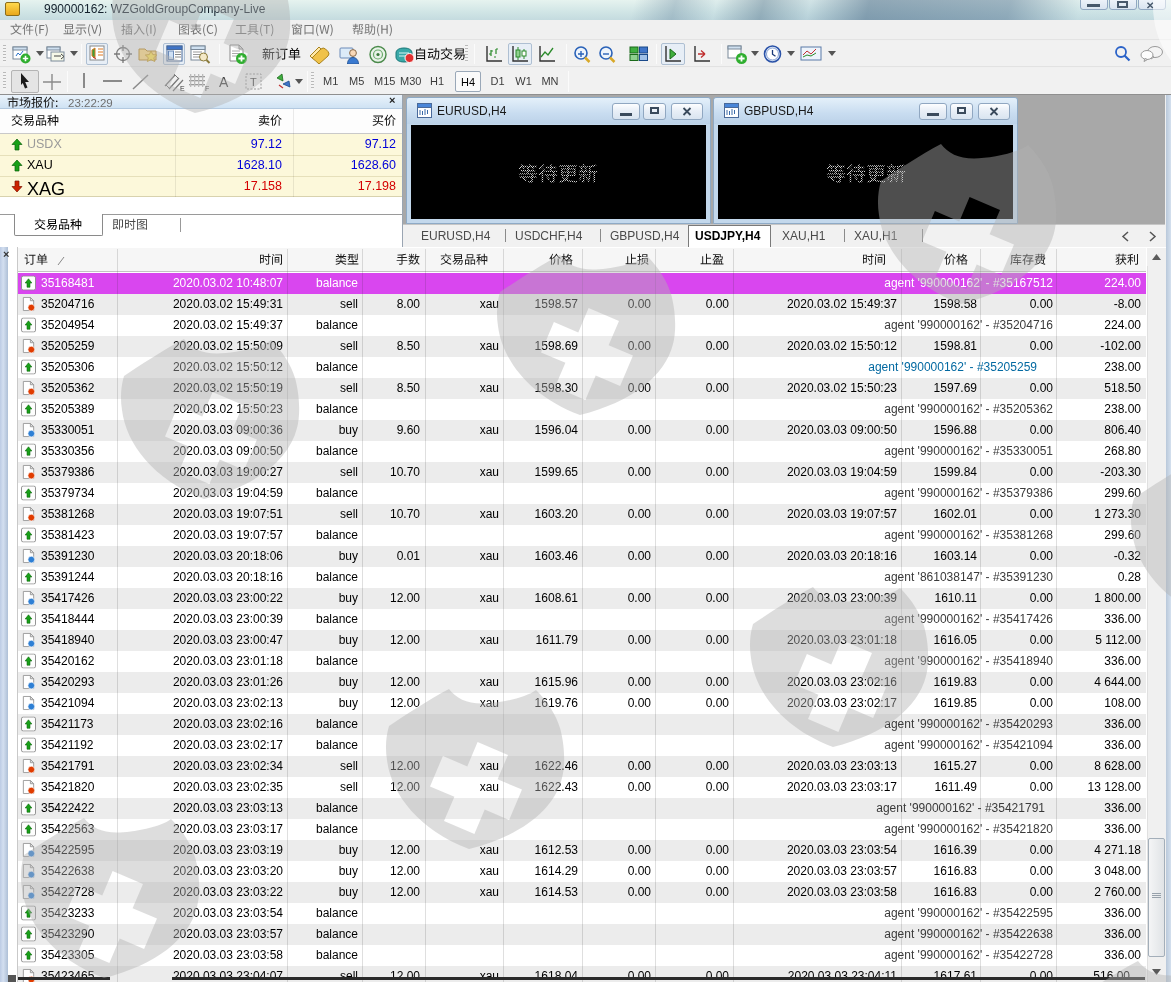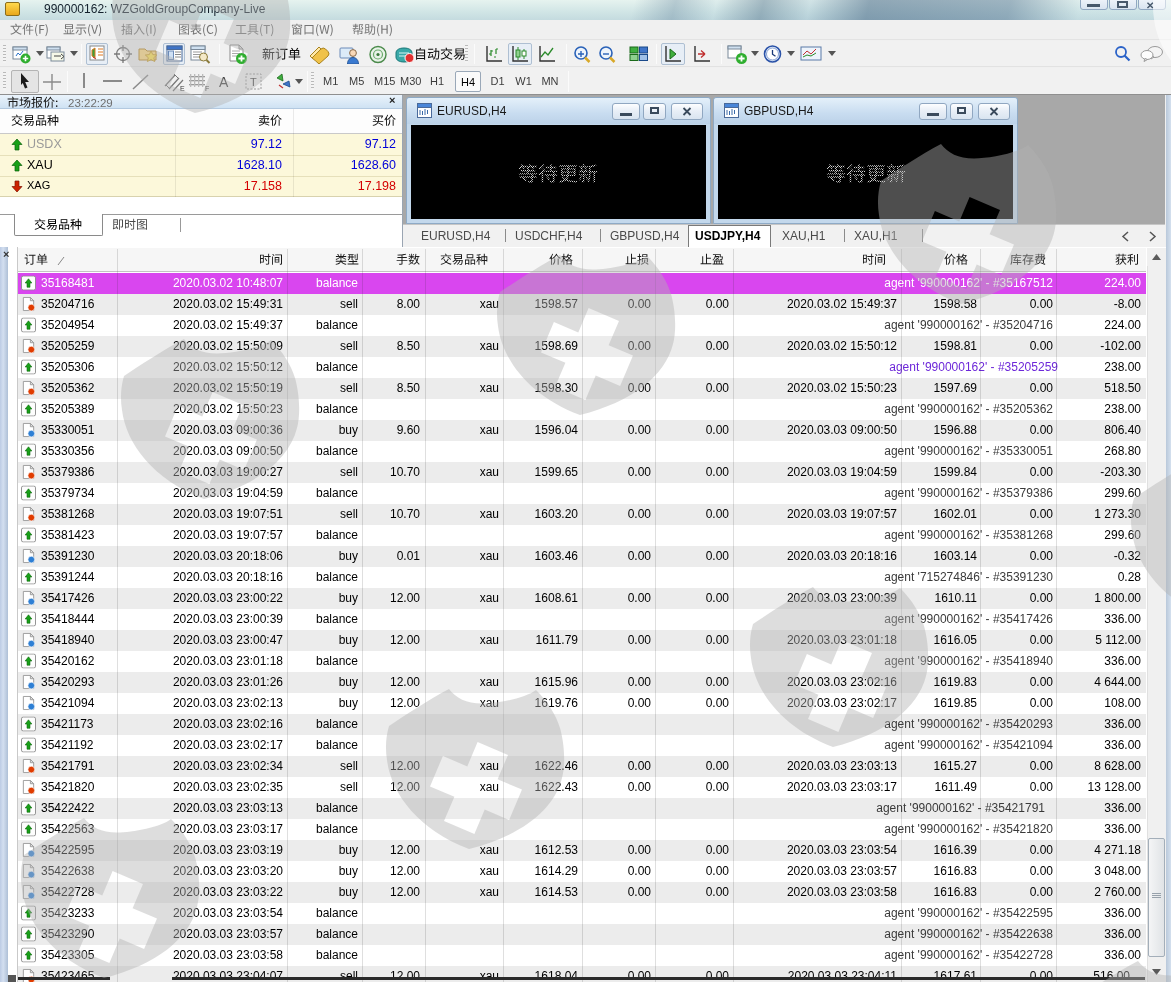--- a/index.html
+++ b/index.html
@@ -309,21 +309,21 @@
 <div class="a" style="right:775px;top:137px;font-size:12.5px;color:#0000d8">97.12</div>
 <svg class="a" style="left:11px;top:159px" width="12" height="13" viewBox="0 0 12 13">
     <path d="M6 1 L11 6.5 L8 6.5 L8 12 L4 12 L4 6.5 L1 6.5Z" fill="#18a018" stroke="#0a600a" stroke-width=".7"></path>
   </svg>
 <div class="a" style="left:27px;top:158px;font-size:12.5px;color:#000">XAU</div>
 <div class="a" style="right:889px;top:158px;font-size:12.5px;color:#0000d8">1628.10</div>
 <div class="a" style="right:775px;top:158px;font-size:12.5px;color:#0000d8">1628.60</div>
 <svg class="a" style="left:11px;top:180px" width="12" height="13" viewBox="0 0 12 13">
     <path d="M6 12 L11 6.5 L8 6.5 L8 1 L4 1 L4 6.5 L1 6.5Z" fill="#cc2200" stroke="#801200" stroke-width=".7"></path>
   </svg>
-<div class="a" style="left:27px;top:179px;font-size:11px;color:#000">XAG</div>
+<div class="a" style="left:27px;top:179px;font-size:18px;color:#000">XAG</div>
 <div class="a" style="right:889px;top:179px;font-size:12.5px;color:#d40000">17.158</div>
 <div class="a" style="right:775px;top:179px;font-size:12.5px;color:#d40000">17.198</div>
 <div class="a" style="left:0;top:214px;width:402px;height:1px;background:#9a9a9a"></div>
 <div class="a" style="left:14px;top:214px;width:89px;height:22px;background:#fff;border:1px solid #8a8a8a;border-top:none;border-radius:0 0 2px 2px"></div>
 <svg style="position:absolute;left:34.0px;top:218px" width="49" height="16" viewBox="0 0 49 16">
     <path d="M7.8 5.7 8.7 6.0Q8.1 7.6 7.0 8.7Q5.9 9.9 4.4 10.6Q3.0 11.3 1.1 11.8Q1.1 11.7 1.0 11.5Q0.9 11.4 0.8 11.2Q0.7 11.0 0.6 10.9Q2.4 10.6 3.8 9.9Q5.2 9.2 6.2 8.2Q7.2 7.2 7.8 5.7ZM3.8 3.6 4.7 4.0Q4.3 4.5 3.8 5.0Q3.2 5.5 2.7 6.0Q2.1 6.4 1.6 6.8Q1.5 6.7 1.4 6.6Q1.2 6.4 1.1 6.3Q0.9 6.2 0.8 6.1Q1.4 5.8 1.9 5.4Q2.4 5.0 2.9 4.5Q3.4 4.1 3.8 3.6ZM4.2 5.7Q5.1 7.8 6.9 9.1Q8.7 10.4 11.5 10.8Q11.4 10.9 11.3 11.1Q11.2 11.2 11.1 11.4Q11.0 11.6 10.9 11.7Q9.0 11.3 7.6 10.6Q6.1 9.9 5.1 8.7Q4.0 7.6 3.4 6.0ZM0.8 2.4H11.2V3.3H0.8ZM7.4 4.2 8.1 3.6Q8.7 4.0 9.3 4.4Q9.9 4.9 10.4 5.4Q10.9 5.8 11.2 6.2L10.5 6.8Q10.2 6.4 9.6 6.0Q9.1 5.5 8.5 5.0Q8.0 4.5 7.4 4.2ZM5.0 0.9 5.9 0.6Q6.1 1.0 6.4 1.4Q6.7 1.8 6.8 2.2L5.8 2.5Q5.7 2.2 5.5 1.7Q5.3 1.3 5.0 0.9Z M15.1 3.9V5.1H21.0V3.9ZM15.1 2.0V3.2H21.0V2.0ZM14.2 1.3H22.0V5.9H14.2ZM14.9 6.9H22.1V7.7H14.9ZM21.8 6.9H22.8Q22.8 6.9 22.8 7.0Q22.8 7.0 22.8 7.1Q22.8 7.2 22.8 7.3Q22.6 8.7 22.5 9.5Q22.4 10.3 22.2 10.8Q22.1 11.2 21.9 11.4Q21.7 11.6 21.5 11.7Q21.3 11.7 21.1 11.8Q20.8 11.8 20.4 11.8Q20.0 11.8 19.6 11.8Q19.6 11.6 19.5 11.3Q19.5 11.1 19.3 10.9Q19.8 11.0 20.2 11.0Q20.5 11.0 20.7 11.0Q20.8 11.0 20.9 11.0Q21.0 11.0 21.1 10.9Q21.3 10.7 21.4 10.3Q21.5 9.9 21.6 9.1Q21.7 8.3 21.8 7.0ZM15.8 5.5 16.7 5.8Q16.3 6.5 15.7 7.1Q15.1 7.8 14.5 8.3Q13.8 8.9 13.2 9.3Q13.1 9.2 13.0 9.1Q12.8 9.0 12.7 8.8Q12.6 8.7 12.4 8.6Q13.4 8.1 14.3 7.2Q15.2 6.4 15.8 5.5ZM17.1 7.2 18.0 7.4Q17.5 8.3 16.9 9.0Q16.3 9.8 15.6 10.4Q14.9 11.1 14.2 11.5Q14.1 11.4 14.0 11.3Q13.8 11.2 13.7 11.0Q13.6 10.9 13.5 10.8Q14.6 10.2 15.5 9.2Q16.5 8.3 17.1 7.2ZM19.6 7.2 20.5 7.4Q20.0 8.8 19.2 9.9Q18.5 11.1 17.5 11.8Q17.5 11.7 17.3 11.6Q17.2 11.5 17.0 11.4Q16.9 11.3 16.8 11.2Q17.7 10.6 18.4 9.5Q19.2 8.4 19.6 7.2Z M27.6 2.1V4.3H32.4V2.1ZM26.7 1.2H33.3V5.3H26.7ZM25.0 6.5H29.3V11.7H28.3V7.4H25.9V11.8H25.0ZM30.6 6.5H35.1V11.7H34.2V7.4H31.5V11.8H30.6ZM25.4 10.2H28.7V11.1H25.4ZM31.0 10.2H34.6V11.1H31.0Z M41.3 3.2H47.3V8.5H46.4V4.2H42.2V8.6H41.3ZM43.8 0.7H44.8V11.7H43.8ZM41.6 7.0H47.0V7.9H41.6ZM38.5 1.7H39.4V11.7H38.5ZM36.5 4.1H40.9V5.0H36.5ZM38.5 4.4 39.1 4.7Q38.9 5.3 38.6 6.0Q38.4 6.7 38.1 7.4Q37.8 8.0 37.4 8.6Q37.1 9.2 36.7 9.6Q36.7 9.4 36.5 9.1Q36.4 8.9 36.3 8.7Q36.6 8.4 36.9 7.9Q37.2 7.4 37.5 6.8Q37.8 6.2 38.1 5.6Q38.3 5.0 38.5 4.4ZM40.4 0.9 41.0 1.6Q40.4 1.8 39.7 2.0Q39.0 2.2 38.3 2.3Q37.5 2.5 36.8 2.6Q36.8 2.4 36.7 2.2Q36.6 2.0 36.6 1.8Q37.2 1.7 37.9 1.6Q38.7 1.4 39.3 1.3Q39.9 1.1 40.4 0.9ZM39.3 5.2Q39.4 5.3 39.7 5.6Q39.9 5.9 40.2 6.2Q40.5 6.5 40.7 6.8Q40.9 7.1 41.0 7.2L40.4 7.9Q40.3 7.7 40.1 7.4Q39.9 7.1 39.7 6.7Q39.5 6.4 39.2 6.1Q39.0 5.7 38.9 5.6Z" fill="#000"></path>
   </svg>
 <svg style="position:absolute;left:112.0px;top:218px" width="37" height="16" viewBox="0 0 37 16">
     <path d="M1.6 3.7H5.4V4.6H1.6ZM1.6 1.3H5.9V7.0H1.6V6.2H5.0V2.2H1.6ZM1.2 11.4 1.1 10.6 1.5 10.2 5.0 9.0Q5.0 9.3 5.1 9.5Q5.2 9.7 5.2 9.9Q4.0 10.3 3.2 10.6Q2.4 10.8 2.0 11.0Q1.6 11.2 1.4 11.2Q1.3 11.3 1.2 11.4ZM3.8 8.0 4.6 7.6Q4.9 8.1 5.2 8.7Q5.5 9.2 5.8 9.8Q6.1 10.3 6.3 10.7L5.4 11.2Q5.2 10.8 5.0 10.2Q4.7 9.7 4.4 9.1Q4.1 8.5 3.8 8.0ZM1.2 11.4Q1.1 11.3 1.1 11.1Q1.0 10.9 0.9 10.7Q0.8 10.6 0.8 10.5Q0.9 10.4 1.1 10.2Q1.3 10.0 1.3 9.7V1.3H2.2V10.6Q2.2 10.6 2.1 10.6Q2.0 10.7 1.9 10.8Q1.7 10.9 1.5 11.0Q1.4 11.1 1.3 11.2Q1.2 11.3 1.2 11.4ZM10.0 1.4H11.0V8.3Q11.0 8.7 10.9 8.9Q10.8 9.2 10.5 9.3Q10.3 9.4 9.9 9.4Q9.4 9.4 8.8 9.4Q8.8 9.3 8.7 9.0Q8.6 8.7 8.5 8.5Q9.0 8.5 9.3 8.6Q9.7 8.6 9.8 8.5Q10.0 8.5 10.0 8.5Q10.0 8.4 10.0 8.3ZM7.0 1.4H10.6V2.3H7.9V11.8H7.0Z M13.4 1.7H16.8V9.5H13.4V8.7H15.9V2.6H13.4ZM13.5 5.1H16.2V6.0H13.5ZM13.0 1.7H13.9V10.5H13.0ZM17.3 3.1H23.6V4.0H17.3ZM21.2 0.8H22.1V10.4Q22.1 10.9 22.0 11.1Q21.8 11.4 21.5 11.5Q21.2 11.6 20.6 11.6Q20.0 11.7 19.1 11.6Q19.0 11.4 18.9 11.2Q18.8 10.9 18.7 10.7Q19.2 10.7 19.6 10.7Q20.1 10.7 20.4 10.7Q20.7 10.7 20.8 10.7Q21.0 10.7 21.1 10.6Q21.2 10.5 21.2 10.4ZM17.7 5.4 18.5 5.0Q18.8 5.4 19.1 6.0Q19.5 6.5 19.8 7.0Q20.1 7.5 20.3 7.8L19.5 8.3Q19.3 7.9 19.0 7.4Q18.7 6.9 18.3 6.4Q18.0 5.9 17.7 5.4Z M25.0 1.2H35.0V11.8H34.1V2.1H25.9V11.8H25.0ZM25.5 10.4H34.6V11.3H25.5ZM28.5 7.5 28.9 6.9Q29.4 7.0 29.9 7.1Q30.4 7.3 30.9 7.5Q31.4 7.6 31.7 7.8L31.3 8.4Q31.0 8.3 30.5 8.1Q30.0 7.9 29.5 7.7Q29.0 7.6 28.5 7.5ZM29.0 2.3 29.7 2.6Q29.4 3.1 28.9 3.6Q28.5 4.2 28.0 4.6Q27.5 5.0 27.0 5.4Q26.9 5.3 26.8 5.2Q26.7 5.1 26.5 5.0Q26.4 4.9 26.3 4.8Q27.1 4.4 27.8 3.7Q28.5 3.0 29.0 2.3ZM32.2 3.3H32.3L32.5 3.2L33.0 3.5Q32.6 4.3 31.8 4.9Q31.1 5.5 30.2 6.0Q29.3 6.5 28.4 6.8Q27.5 7.2 26.5 7.4Q26.5 7.3 26.4 7.1Q26.4 7.0 26.3 6.8Q26.2 6.7 26.1 6.6Q27.0 6.5 27.9 6.2Q28.8 5.9 29.6 5.4Q30.5 5.0 31.1 4.5Q31.8 4.0 32.2 3.4ZM28.5 3.9Q29.0 4.6 29.9 5.1Q30.7 5.6 31.8 6.0Q32.8 6.3 33.9 6.5Q33.7 6.7 33.6 6.9Q33.4 7.1 33.3 7.3Q32.3 7.0 31.2 6.6Q30.1 6.2 29.2 5.6Q28.4 5.0 27.8 4.3ZM28.7 3.3H32.4V4.0H28.2ZM27.3 9.0 27.7 8.4Q28.3 8.4 29.0 8.5Q29.7 8.6 30.3 8.8Q31.0 8.9 31.6 9.1Q32.2 9.2 32.6 9.4L32.2 10.1Q31.6 9.9 30.8 9.7Q30.0 9.5 29.0 9.3Q28.1 9.1 27.3 9.0Z" fill="#4a4a4a"></path>
   </svg>
@@ -498,21 +498,21 @@
 <span style="right:93px">0.00</span>
 <span style="right:5px">-102.00</span>
 </div>
 <div class="r" style="top:357px">
 <svg class="a ig" style="left:3px;top:2px" width="15" height="16" viewBox="0 0 16 16">
         <use href="#icbal"></use>
       </svg>
 <span style="left:23px">35205306</span>
 <span style="right:863px">2020.03.02 15:50:12</span>
 <span style="right:788px">balance</span>
-<span style="right:88px;color:#6d28d9">agent '990000162' - #35205259</span>
+<span style="right:109px;color:#0369a1">agent '990000162' - #35205259</span>
 <span style="right:5px">238.00</span>
 </div>
 <div class="r gray" style="top:378px">
 <svg class="a ig" style="left:3px;top:2px" width="15" height="16" viewBox="0 0 16 16">
         <use href="#icdoc"></use>
         <circle cx="11" cy="11.8" r="3.6" fill="#e03c00" stroke="#fff" stroke-width=".7"></circle>
       </svg>
 <span style="left:23px">35205362</span>
 <span style="right:863px">2020.03.02 15:50:19</span>
 <span style="right:788px">sell</span>
@@ -638,21 +638,21 @@
 <span style="right:93px">0.00</span>
 <span style="right:5px">-0.32</span>
 </div>
 <div class="r" style="top:567px">
 <svg class="a ig" style="left:3px;top:2px" width="15" height="16" viewBox="0 0 16 16">
         <use href="#icbal"></use>
       </svg>
 <span style="left:23px">35391244</span>
 <span style="right:863px">2020.03.03 20:18:16</span>
 <span style="right:788px">balance</span>
-<span style="right:93px;color:#3a3a3a">agent '715274846' - #35391230</span>
+<span style="right:93px;color:#3a3a3a">agent '861038147' - #35391230</span>
 <span style="right:5px">0.28</span>
 </div>
 <div class="r gray" style="top:588px">
 <svg class="a ig" style="left:3px;top:2px" width="15" height="16" viewBox="0 0 16 16">
         <use href="#icdoc"></use>
         <circle cx="11" cy="11.8" r="3.6" fill="#2e7fd4" stroke="#fff" stroke-width=".7"></circle>
       </svg>
 <span style="left:23px">35417426</span>
 <span style="right:863px">2020.03.03 23:00:22</span>
 <span style="right:788px">buy</span>

